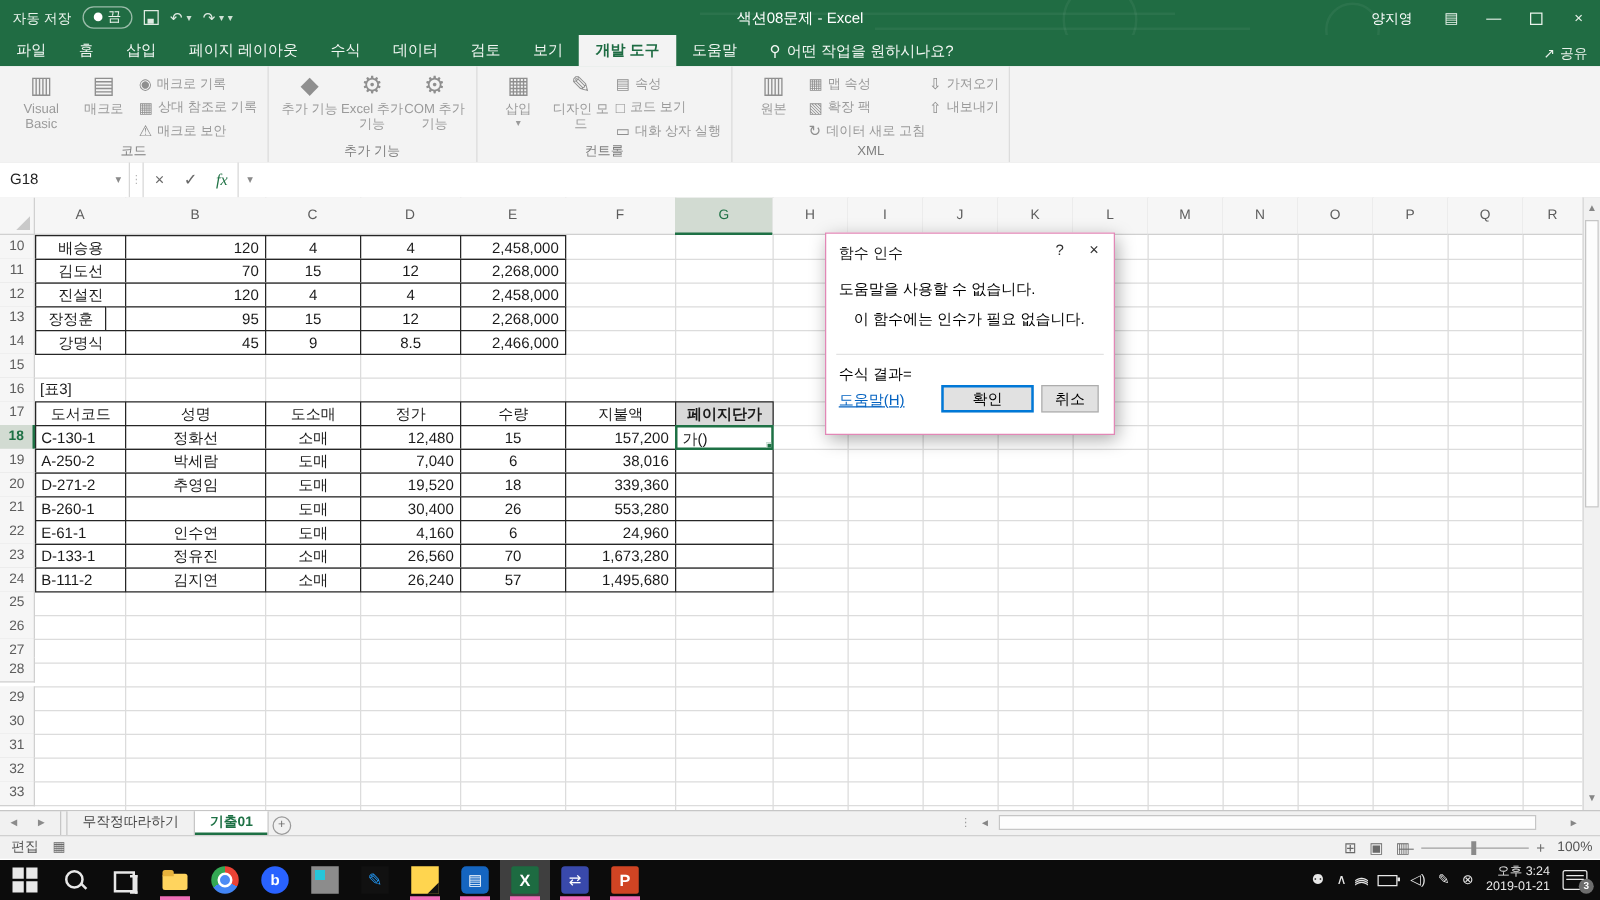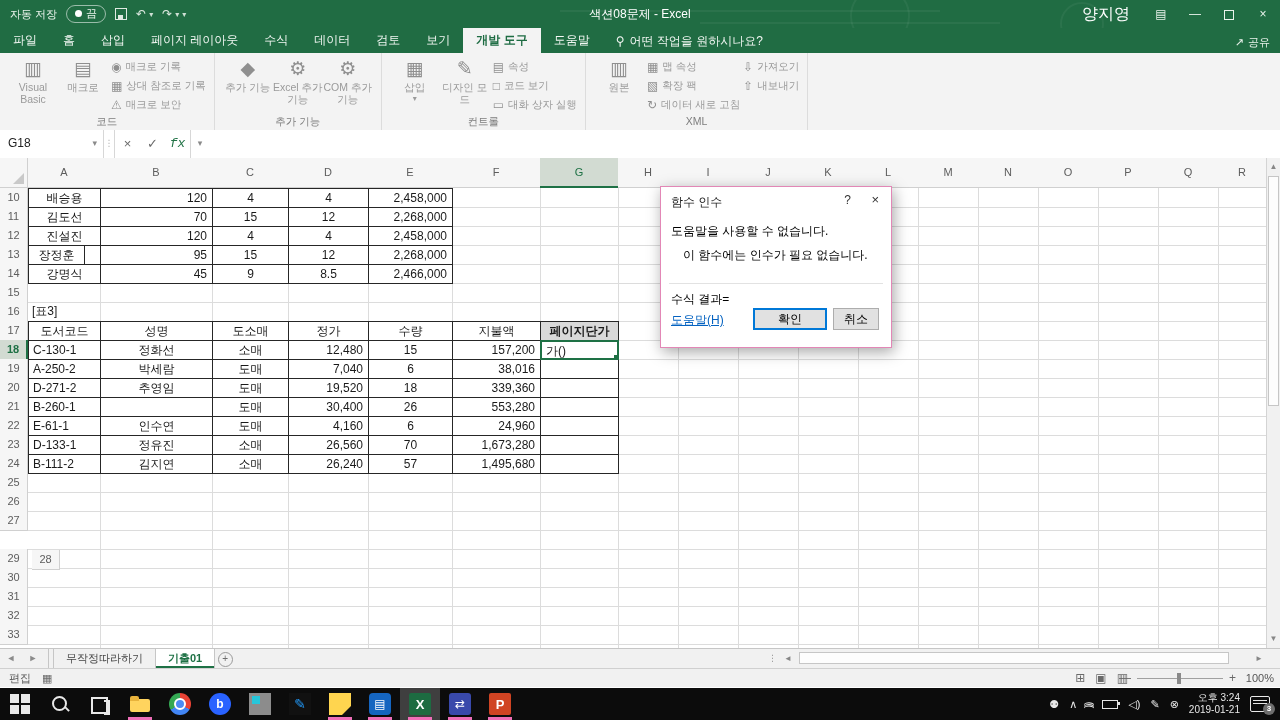--- a/index.html
+++ b/index.html
@@ -11,21 +11,21 @@
   .deco-line{position:absolute;height:2px;background:rgba(255,255,255,.05)}
   .qat{position:absolute;left:10px;top:0;height:28px;display:flex;align-items:center;gap:9px}
   .autosave-pill{display:flex;align-items:center;gap:4px;border:1px solid rgba(255,255,255,.55);border-radius:9px;padding:1px 8px 2px;height:13px}
   .dot{width:7px;height:7px;border-radius:50%;background:#fff;display:inline-block}
   .saveicon{width:10px;height:10px;border:1px solid #dfeae2;position:relative}
   .saveicon::after{content:"";position:absolute;left:2px;bottom:0;width:5px;height:4px;background:#dfeae2}
   .qbtn{color:#dfeae2;font-size:12px;line-height:28px}
   .qcaret{font-size:8px;color:#cfe0d5;margin-left:-6px}
   .doc-title{position:absolute;left:0;right:0;top:0;height:28px;text-align:center;line-height:28px;font-size:12px;color:#fff}
   .tb-right{position:absolute;right:0;top:0;height:28px;display:flex;align-items:center}
-  .tb-user{font-size:16px;color:#fff;margin-right:14px}
+  .tb-user{font-size:11px;color:#fff;margin-right:14px}
   .wbtn{width:34px;height:28px;text-align:center;line-height:28px;color:#eaf3ec;font-size:12px}
   .restore-sq{display:inline-block;width:8px;height:8px;border:1px solid #eaf3ec;vertical-align:middle}
   
   .tabrow{position:absolute;left:0;top:28px;width:1280px;height:25px;background:#206c43;display:flex;align-items:flex-end}
   .rtab{padding:0 13px;height:25px;line-height:24px;font-size:12px;color:#f2f7f3;white-space:nowrap}
   .rtab.active{background:#f3f3f3;color:#1e6c43;font-weight:bold}
   .rtab.search{display:flex;align-items:center;gap:5px}
   .bulb{font-size:12px}
   .share{position:absolute;right:10px;bottom:3px;color:#e8f1ea;font-size:11px;display:flex;gap:4px;align-items:center}
   
@@ -39,21 +39,21 @@
   .rsmcol{display:flex;flex-direction:column;margin-left:3px;padding-top:2px}
   .rsm{display:flex;align-items:center;height:19px;font-size:10.5px;color:#9a9a9a;white-space:nowrap}
   .rsm .g{font-size:12px;color:#8f8f8f;margin-right:4px}
   .rlabel{height:16px;line-height:15px;font-size:10.5px;color:#7e7e7e;text-align:center}
   
   .fbar{position:absolute;left:0;top:130px;width:1280px;height:28px;background:#fff;border-bottom:1px solid #d4d4d4;display:flex;align-items:stretch}
   .namebox{width:95px;border-right:1px solid #d7d7d7;font-size:12px;color:#222;line-height:27px;padding-left:8px;position:relative}
   .namebox .nb-caret{position:absolute;right:6px;top:0;color:#8a8a8a;font-size:9px}
   .fgrip{width:10px;border-right:1px solid #d7d7d7;color:#b5b5b5;font-size:9px;line-height:27px;text-align:center}
   .fbtn{width:25px;text-align:center;line-height:27px;font-size:13px;color:#6a6a6a}
-  .fbtn.fx{font-family:Liberation Mono, monospace;font-style:italic;color:#217346;border-right:1px solid #d7d7d7}
+  .fbtn.fx{font-family:Liberation Serif, serif;font-style:italic;color:#217346;border-right:1px solid #d7d7d7}
   .ffield{flex:1;font-size:12px;color:#1a1a1a;line-height:27px;padding-left:6px;white-space:nowrap;overflow:hidden}
   .fexp{width:18px;text-align:center;line-height:27px;color:#8a8a8a;font-size:9px}
   
   .grid{position:absolute;left:0;top:158px;width:1266px;height:490px;background:#fff;overflow:hidden}
   .corner{position:absolute;left:0;top:0;width:28px;height:30px;background:#f6f6f6;border-right:1px solid #d0d0d0;border-bottom:1px solid #d0d0d0;box-sizing:border-box}
   .corner::after{content:"";position:absolute;right:3px;bottom:3px;border-left:11px solid transparent;border-bottom:11px solid #c9c9c9}
   .ch{position:absolute;top:0;height:30px;background:#f6f6f6;border-right:1px solid #d0d0d0;border-bottom:1px solid #d0d0d0;
       font-size:11px;color:#5d5d5d;text-align:center;line-height:29px;box-sizing:border-box;z-index:2}
   .ch.on{background:#d2dbd2;color:#1e7145;border-bottom:2px solid #1e7145}
   .rh{position:absolute;left:0;width:28px;background:#f6f6f6;border-right:1px solid #d0d0d0;border-bottom:1px solid #d0d0d0;
@@ -353,21 +353,21 @@
       <div class="rh on" style="top: 182px; height: 20px;">18</div>
       <div class="rh" style="top: 201px; height: 20px;">19</div>
       <div class="rh" style="top: 220px; height: 20px;">20</div>
       <div class="rh" style="top: 239px; height: 20px;">21</div>
       <div class="rh" style="top: 258px; height: 20px;">22</div>
       <div class="rh" style="top: 277px; height: 20px;">23</div>
       <div class="rh" style="top: 296px; height: 20px;">24</div>
       <div class="rh" style="top: 315px; height: 20px;">25</div>
       <div class="rh" style="top: 334px; height: 20px;">26</div>
       <div class="rh" style="top: 353px; height: 20px;">27</div>
-      <div class="rh" style="top: 392px; height: 20px; margin-left: 32px;">28</div>
+      <div class="rh" style="top: 368px; height: 20px;">28</div>
       <div class="rh" style="top: 391px; height: 20px;">29</div>
       <div class="rh" style="top: 410px; height: 20px;">30</div>
       <div class="rh" style="top: 429px; height: 20px;">31</div>
       <div class="rh" style="top: 448px; height: 20px;">32</div>
       <div class="rh" style="top: 467px; height: 20px;">33</div>
       <div class="gv" style="left: 100px; top: 30px; height: 460px;"></div>
       <div class="gv" style="left: 212px; top: 30px; height: 460px;"></div>
       <div class="gv" style="left: 288px; top: 30px; height: 460px;"></div>
       <div class="gv" style="left: 368px; top: 30px; height: 460px;"></div>
       <div class="gv" style="left: 452px; top: 30px; height: 460px;"></div>

